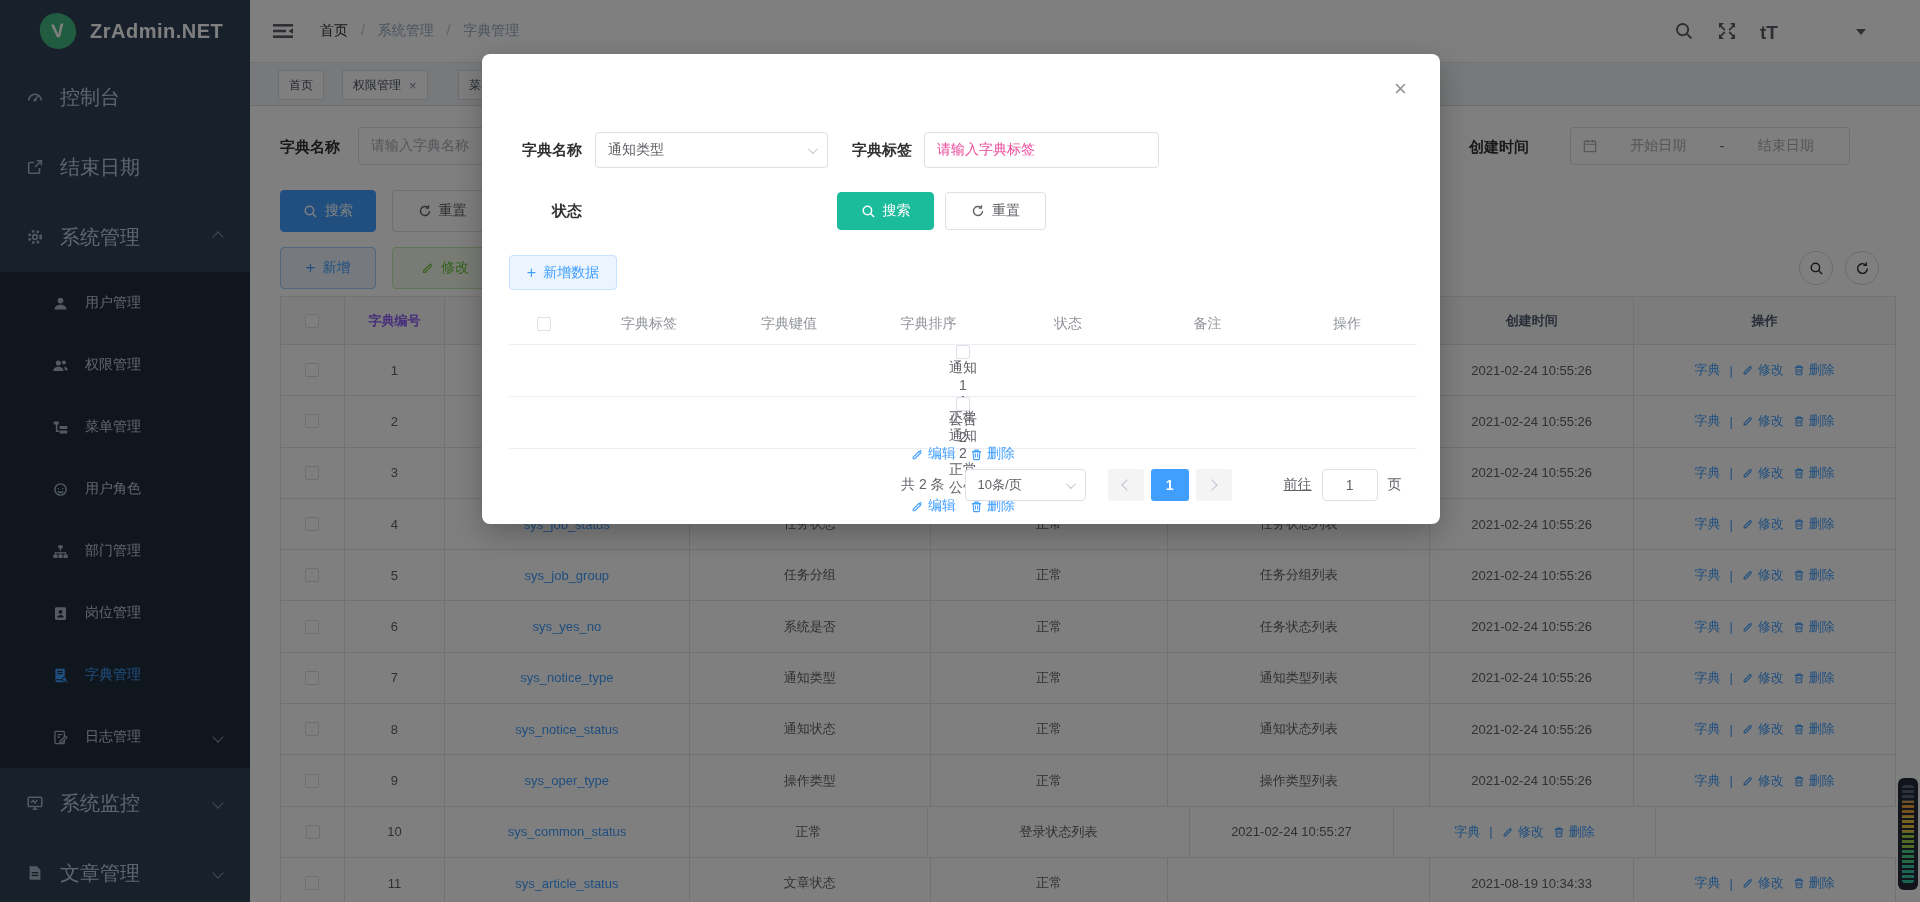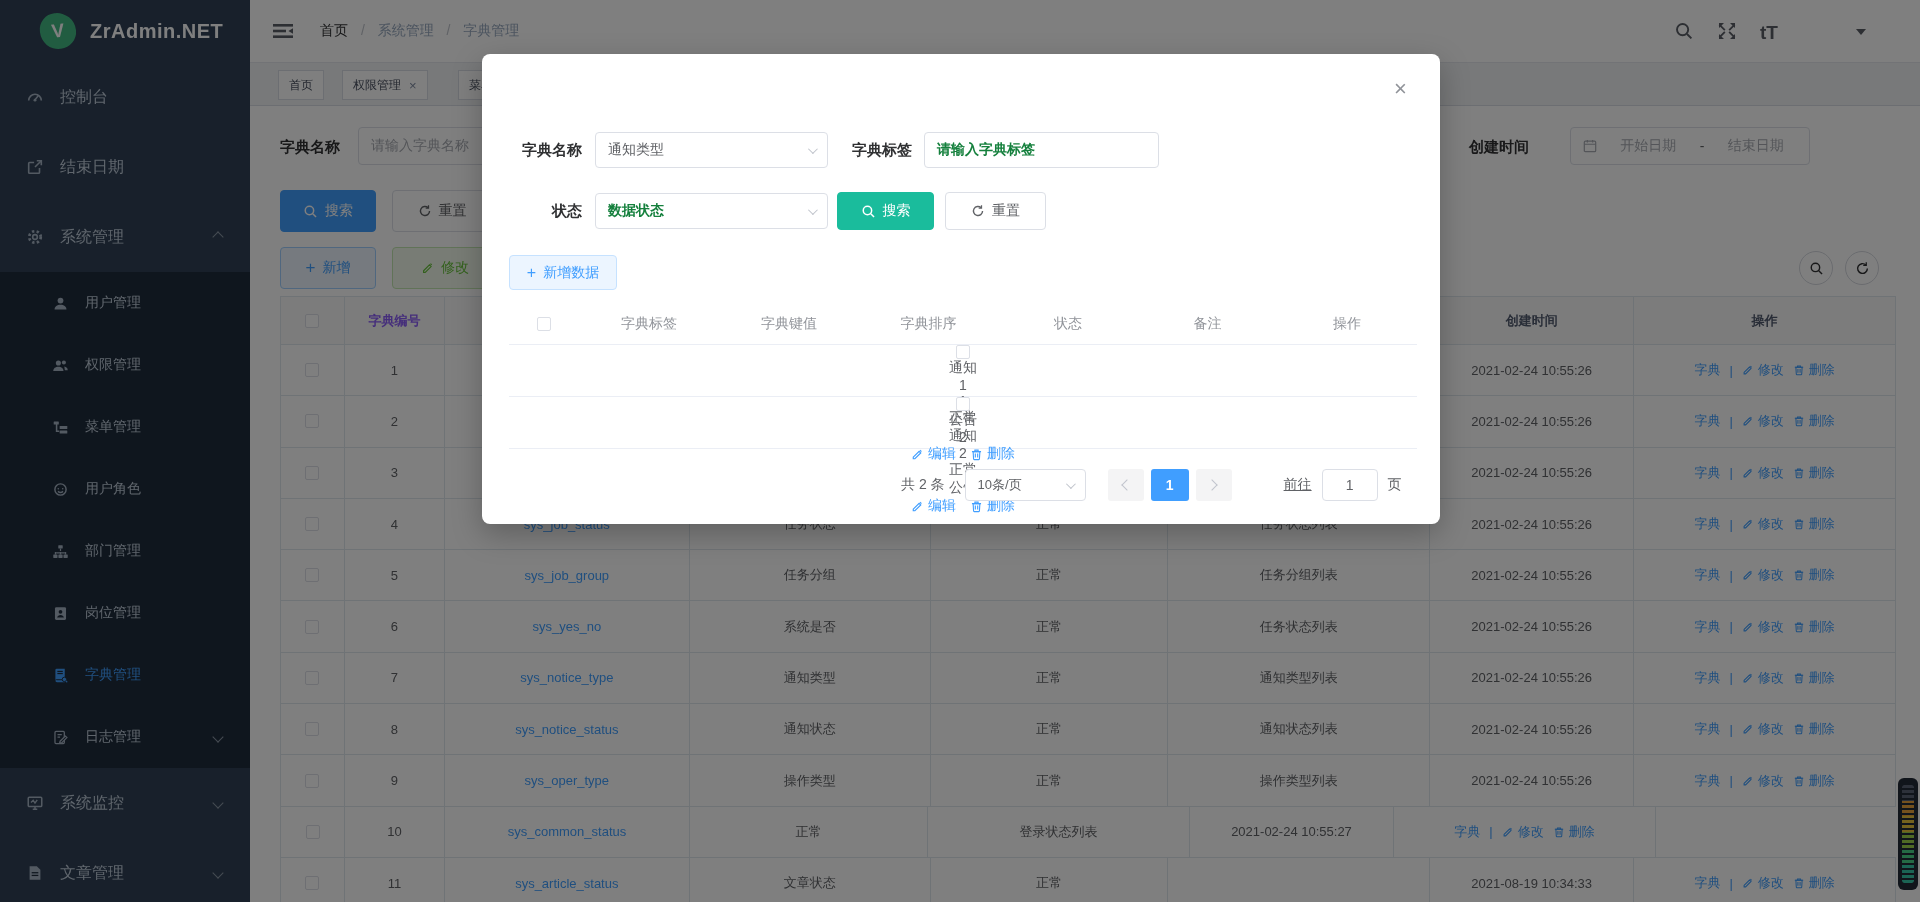--- a/index.html
+++ b/index.html
@@ -10,21 +10,21 @@
   svg{display:block;}
 
   
   #sidebar{position:absolute;left:0;top:0;width:250px;height:902px;background:#304156;z-index:1;}
   .logo-row{height:62px;display:flex;align-items:center;padding-left:40px;}
   .logo-blob{width:36px;height:36px;background:#42b983;border-radius:46% 54% 48% 52%;
              display:flex;align-items:center;justify-content:center;color:#fff;font-weight:bold;font-size:19px;transform:rotate(-6deg);}
   .logo-name{color:#fff;font-weight:bold;font-size:20px;margin-left:14px;letter-spacing:.5px;}
   .mitem{height:70px;display:flex;align-items:center;color:#bfcbd9;cursor:pointer;position:relative;}
   .mitem .ic{width:18px;height:18px;margin-left:26px;color:#a7b4c5;}
-  .mitem .lb{margin-left:16px;font-size:16px;}
+  .mitem .lb{margin-left:16px;font-size:20px;}
   .submenu{background:#1f2d3d;}
   .sitem{height:62px;display:flex;align-items:center;color:#bfcbd9;cursor:pointer;}
   .sitem .ic{width:17px;height:17px;margin-left:52px;color:#a7b4c5;}
   .sitem .lb{margin-left:16px;font-size:14px;}
   .sitem.active,.sitem.active .ic{color:#409EFF;}
   .chev{width:8px;height:8px;border-right:1.5px solid #8b97a5;border-bottom:1.5px solid #8b97a5;position:absolute;right:28px;}
   .chev.up{transform:rotate(-135deg);}
   .chev.down{transform:rotate(45deg);}
 
   
@@ -58,21 +58,21 @@
   .cb{width:14px;height:14px;border:1px solid #dcdfe6;border-radius:2px;background:#fff;cursor:pointer;}
   .lnk{color:#409EFF;cursor:pointer;text-decoration:none;display:inline-flex;align-items:center;gap:4px;}
   .sep-p{color:#409EFF;}
 
   
   #overlay{position:absolute;inset:0;background:rgba(0,0,0,0.5);z-index:40;}
   #modal{position:absolute;left:482px;top:54px;width:958px;height:470px;background:#fff;border-radius:8px;
          box-shadow:0 10px 30px rgba(0,0,0,.25);z-index:50;}
   .mlabel{font-weight:bold;font-size:15px;color:#303133;text-align:right;}
   .msel{border:1px solid #dcdfe6;border-radius:4px;height:36px;display:flex;align-items:center;padding:0 12px;font-size:14px;color:#606266;background:#fff;cursor:pointer;}
-  .msel .ph{color:#15803d;font-weight:bold;}
+  .msel .ph{color:#ec4899;}
   .msel .chev2{margin-left:auto;width:7px;height:7px;border-right:1.5px solid #c0c4cc;border-bottom:1.5px solid #c0c4cc;transform:rotate(45deg) translateY(-2px);}
   .btn-teal{background:#1abc9c;color:#fff;border:1px solid #1abc9c;}
   .mthead,.mrow{display:flex;align-items:center;}
   .mthead{height:40px;color:#909399;font-size:14px;}
   .mrow{height:52px;border-top:1px solid #ebeef5;color:#606266;font-size:14px;flex-direction:column;}
   .mc{display:flex;align-items:center;justify-content:center;}
   .m1{width:70px;}.m2{width:140px;}.m3{width:140px;}.m4{width:139px;}.m5{width:140px;}.m6{width:139px;}.m7{width:140px;gap:14px;}
   .pag{display:flex;align-items:center;color:#606266;font-size:14px;}
   .pbtn{width:36px;height:32px;background:#f4f4f5;border-radius:3px;display:flex;align-items:center;justify-content:center;margin:0 7px;cursor:pointer;}
   .pbtn .ch{width:8px;height:8px;border-right:1.6px solid #c0c4cc;border-bottom:1.6px solid #c0c4cc;}
@@ -296,21 +296,21 @@
     </div>
   </div>
 
   <div>
     <span class="abs flabel" style="left:280px;top:138px;">字典名称</span>
     <div class="abs inp" style="left:358px;top:127px;width:255px;height:38px;padding:0 12px;">
       <span>请输入字典名称</span>
     </div>
 
     <span class="abs flabel" style="left:1469px;top:138px;">创建时间</span>
-    <div class="abs inp" style="left:1570px;top:127px;width:240px;height:38px;padding:0 12px;gap:10px;">
+    <div class="abs inp" style="left:1570px;top:127px;width:280px;height:38px;padding:0 12px;gap:10px;">
       <span>
         <svg width="14" height="14" viewBox="0 0 16 16" fill="none" stroke="#a8abb2" stroke-width="1.4">
             <rect x="1.5" y="2.5" width="13" height="12" rx="1.2"></rect>
             <path d="M1.5 6h13M5 1v3M11 1v3"></path>
           </svg>
       </span>
       <span style="flex:1;text-align:center;">开始日期</span>
       <span style="color:#606266;">-</span>
       <span style="flex:1;text-align:center;">结束日期</span>
     </div>
@@ -738,24 +738,20 @@
       <span>通知类型</span>
         <span class="chev2"></span>
     </div>
 
     <span class="abs mlabel" style="left:340px;top:87px;width:90px;">字典标签</span>
     <div class="abs msel" style="left:442px;top:78px;width:235px;">
       <span class="ph">请输入字典标签</span>
     </div>
 
     <span class="abs mlabel" style="left:10px;top:148px;width:90px;">状态</span>
-    <div class="abs msel" style="left:113px;top:139px;width:233px;">
-      <span class="ph">数据状态</span>
-        <span class="chev2"></span>
-    </div>
 
     <div class="abs btn btn-teal" style="left:355px;top:138px;width:97px;height:38px;">
       <svg width="15" height="15" viewBox="0 0 20 20" fill="none" stroke="#fff" stroke-width="2">
           <circle cx="8.6" cy="8.6" r="5.6"></circle>
           <path d="m13 13 4.4 4.4"></path>
         </svg>
       <span>搜索</span>
     </div>
     <div class="abs btn btn-plain" style="left:463px;top:138px;width:101px;height:38px;">
       <svg width="14" height="14" viewBox="0 0 20 20" fill="none" stroke="#606266" stroke-width="2">

